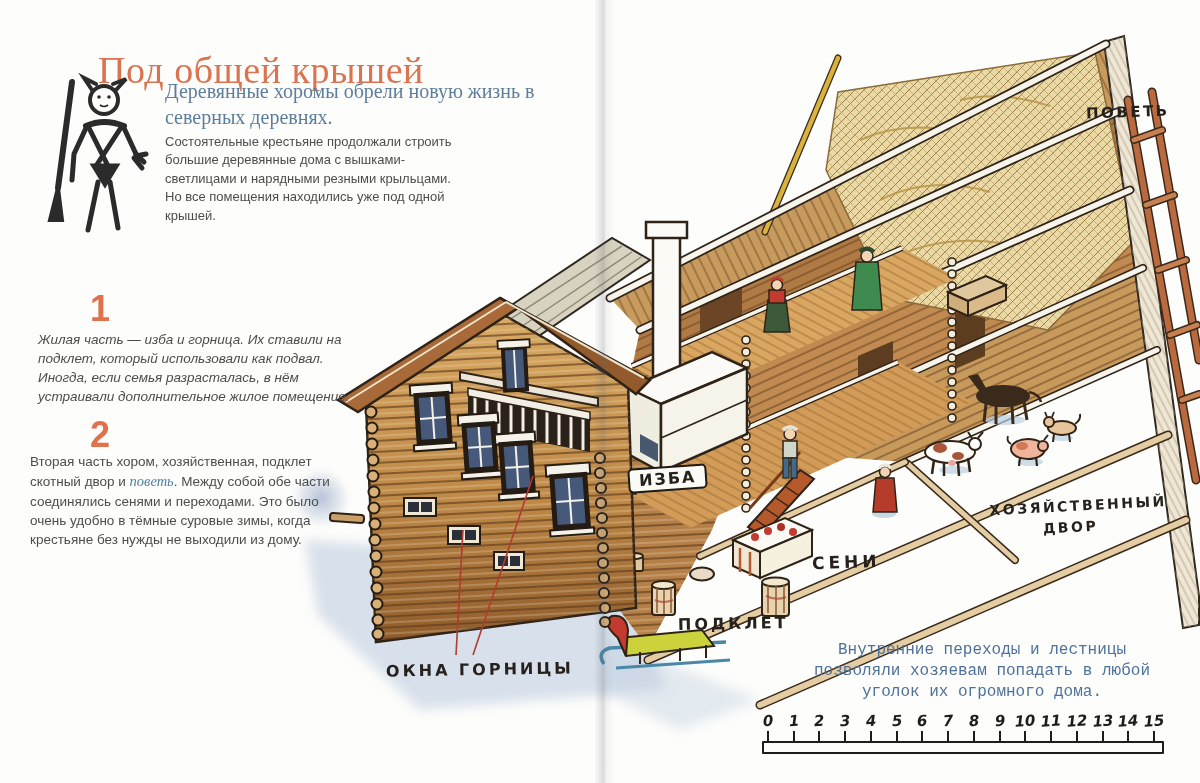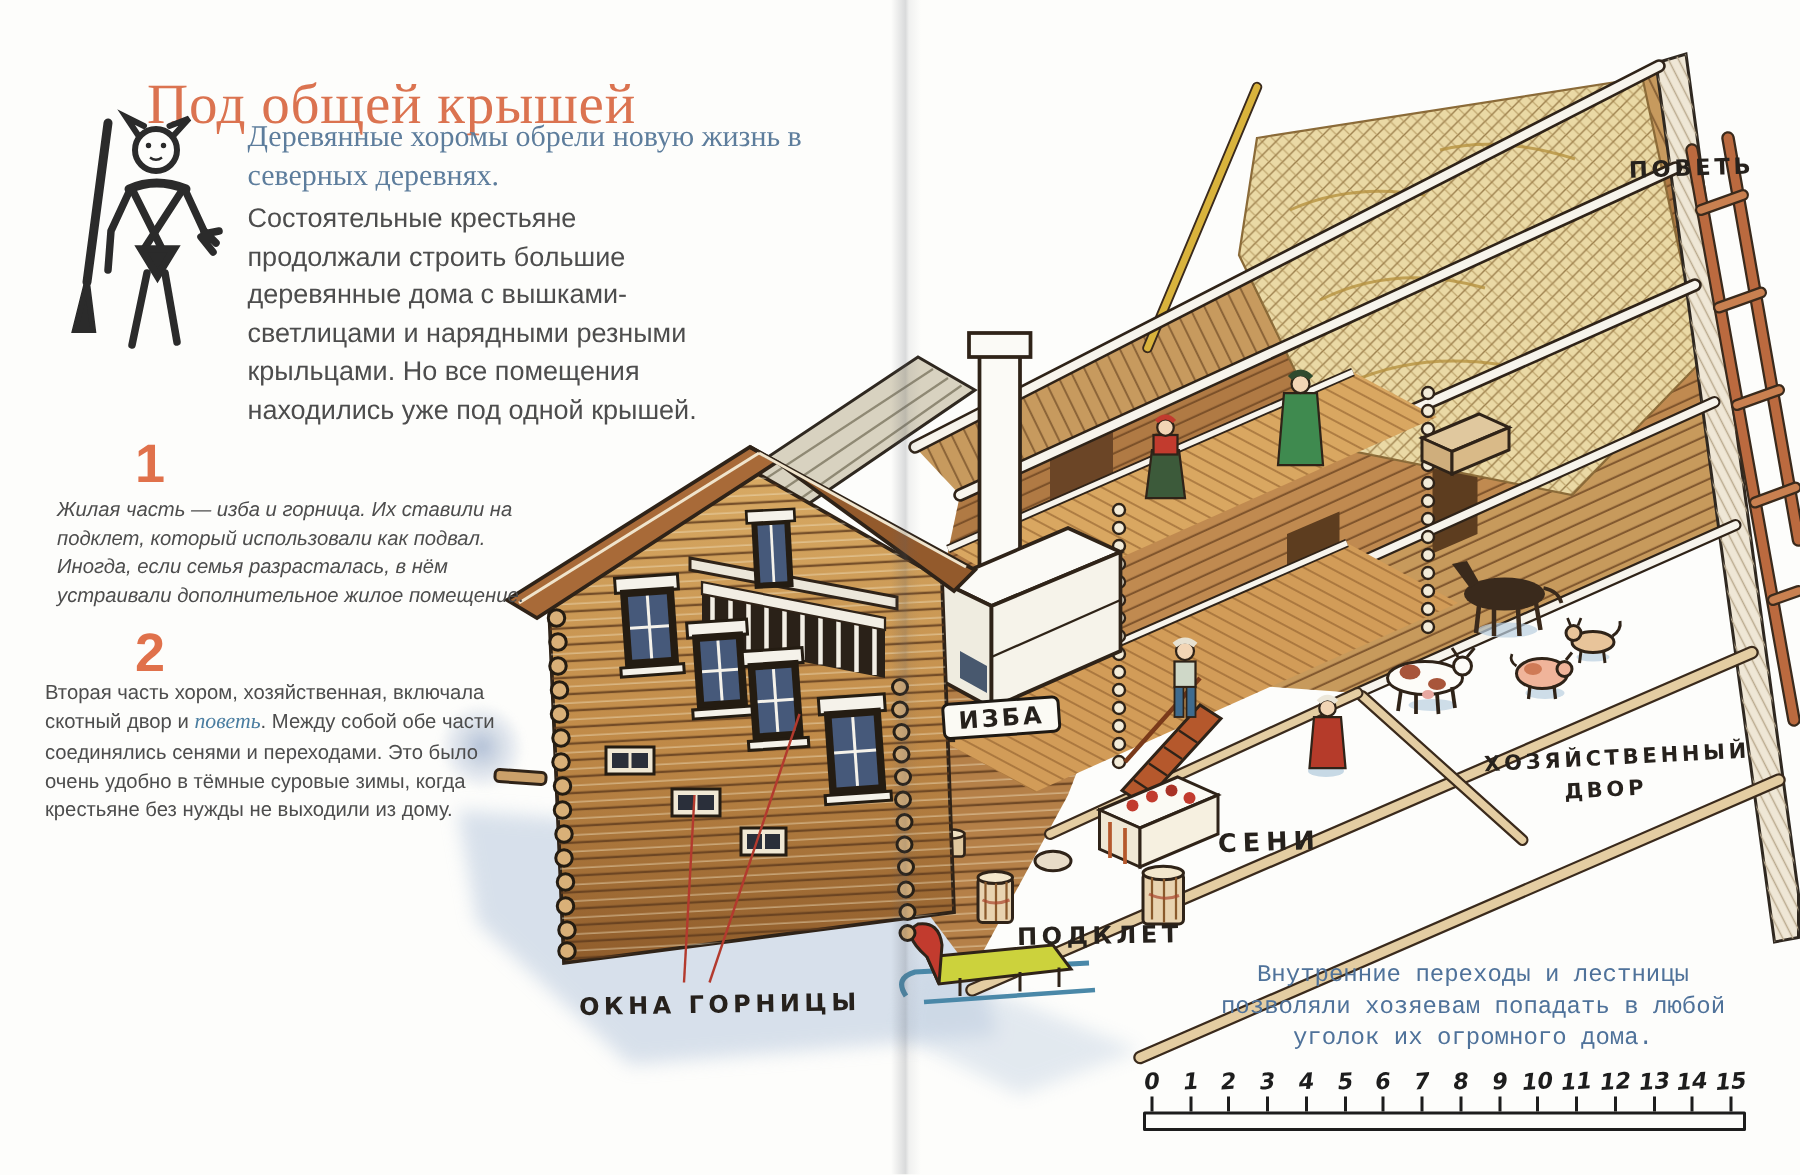--- a/index.html
+++ b/index.html
@@ -13,21 +13,21 @@
     font-family:"Liberation Serif",serif;font-size:38px;font-weight:400;
     color:#db7350;letter-spacing:.5px;z-index:4;margin-top:28px;
   }
   .lead{
     position:absolute;left:165px;top:78px;width:400px;
     font-family:"Liberation Serif",serif;font-size:20px;line-height:1.3;
     color:#5d7d9c;z-index:4;
   }
   .intro{
     position:absolute;left:165px;top:133px;width:302px;z-index:4;
-    font-size:18px;line-height:1.42;color:#4d4d4d;
+    font-size:13px;line-height:1.42;color:#4d4d4d;
   }
   .intro p{margin:0 0 18px 0;}
   .sec-num{
     position:absolute;font-size:36px;font-weight:700;color:#e0714b;z-index:4;
     font-family:"Liberation Sans",sans-serif;
   }
   #num1{left:90px;top:288px;}
   #num2{left:90px;top:414px;}
   .sec-text{
     position:absolute;z-index:4;font-size:13.5px;line-height:1.42;color:#4d4d4d;
@@ -126,21 +126,21 @@
 <div class="lead">Деревянные хоромы обрели новую жизнь в северных деревнях.</div>
 
 <div class="intro">
   <p>Состоятельные крестьяне продолжали строить большие деревянные дома с вышками-светлицами и нарядными резными крыльцами. Но все помещения находились уже под одной крышей.</p>
 </div>
 
 <div class="sec-num" id="num1">1</div>
 <div class="sec-text" id="sec1">Жилая часть — изба и горница. Их ставили на подклет, который использовали как подвал. Иногда, если семья разрасталась, в нём устраивали дополнительное жилое помещение.</div>
 
 <div class="sec-num" id="num2">2</div>
-<div class="sec-text" id="sec2"><span>Вторая часть хором, хозяйственная, включала скотный двор и </span><span class="term">поветь</span><span>. Между собой обе части соединялись сенями и переходами. Это было очень удобно в тёмные суровые зимы, когда крестьяне без нужды не выходили из дому.</span></div>
+<div class="sec-text" id="sec2"><span>Вторая часть хором, хозяйственная, подклет скотный двор и </span><span class="term">поветь</span><span>. Между собой обе части соединялись сенями и переходами. Это было очень удобно в тёмные суровые зимы, когда крестьяне без нужды не выходили из дому.</span></div>
 
 <div class="illo">
 <svg width="1200" height="783" viewBox="0 0 1200 783">
 <defs>
   <linearGradient id="wallGrad" x1="0" y1="0" x2="0" y2="1">
     <stop offset="0" stop-color="#d8aa64"></stop>
           <stop offset=".55" stop-color="#c08a48"></stop>
           <stop offset="1" stop-color="#8f5c2b"></stop>
   </linearGradient>
   <pattern id="patLogs" width="10" height="11" patternUnits="userSpaceOnUse" patternTransform="rotate(-3)">

